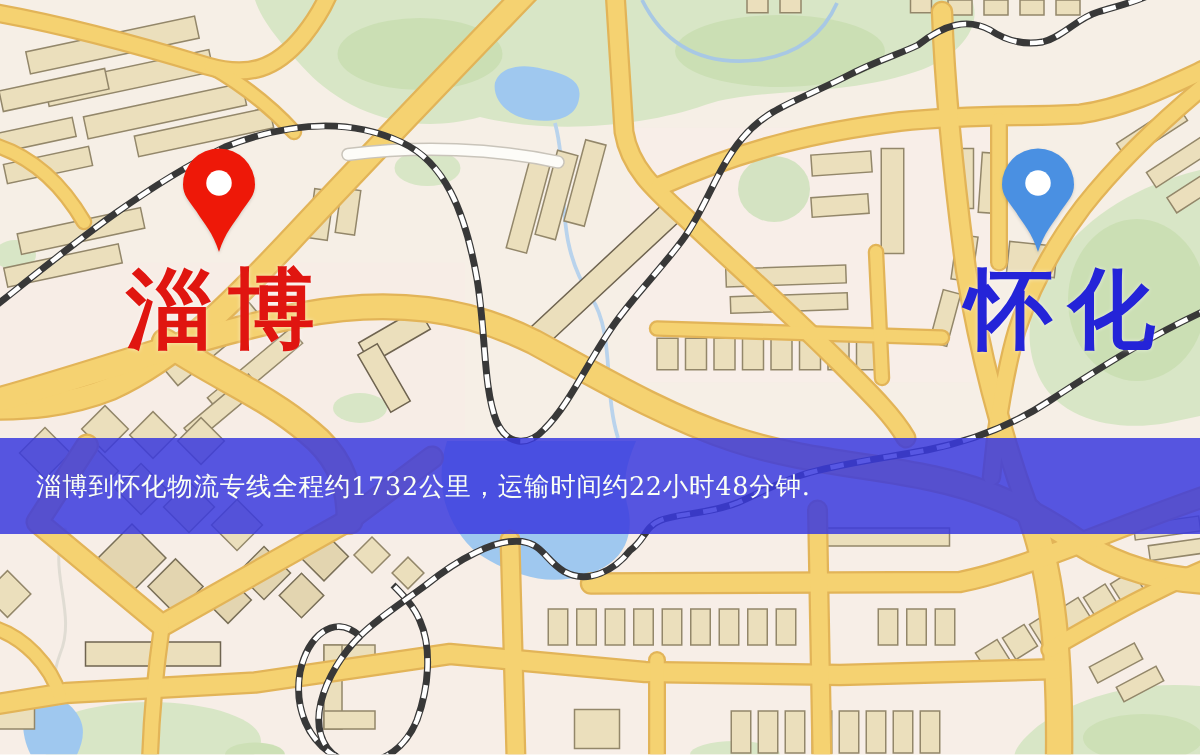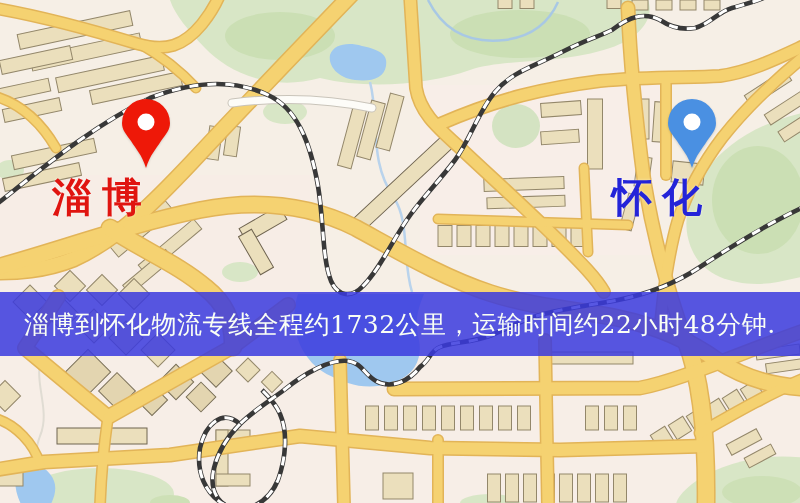--- a/index.html
+++ b/index.html
@@ -7,33 +7,33 @@
     position:relative;width:800px;height:503px;overflow:hidden;
     background:#f6efe6;
     font-family:"DejaVu Serif","Liberation Serif",serif;
   }
   .map-svg{position:absolute;left:0;top:0;width:800px;height:503px;display:block;}
   .pin{position:absolute;width:52px;height:72px;filter:drop-shadow(0 1px 1px rgba(0,0,0,0.15));}
   .pin-origin{left:120px;top:98px;}
   .pin-destination{left:666px;top:98px;}
   .city-label{
     position:absolute;width:200px;top:176px;
-    text-align:left;font-weight:bold;font-size:40px;line-height:1.05;
+    text-align:center;font-weight:bold;font-size:58px;line-height:1.05;
     letter-spacing:10px;
     text-shadow:0 0 3px rgba(255,255,255,0.55);
     white-space:nowrap;
   }
   .label-origin{left:52px;}
   .label-destination{left:612px;}
   .banner{
     position:absolute;left:0;top:292px;width:800px;height:64px;
     display:flex;align-items:center;box-sizing:border-box;padding-left:24px;
   }
   .banner-text{
-    font-size:25px;letter-spacing:0.5px;white-space:nowrap;
+    font-size:17px;letter-spacing:0.5px;white-space:nowrap;
     font-family:"DejaVu Serif","Liberation Serif",serif;
   }
 </style>
 </head>
 <body>
 
 <div class="stage">
 
   <svg class="map-svg" viewBox="0 0 800 503">
 

